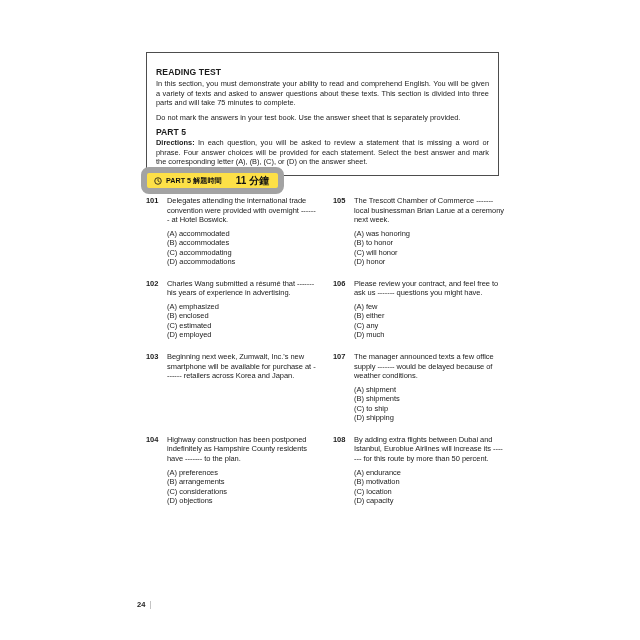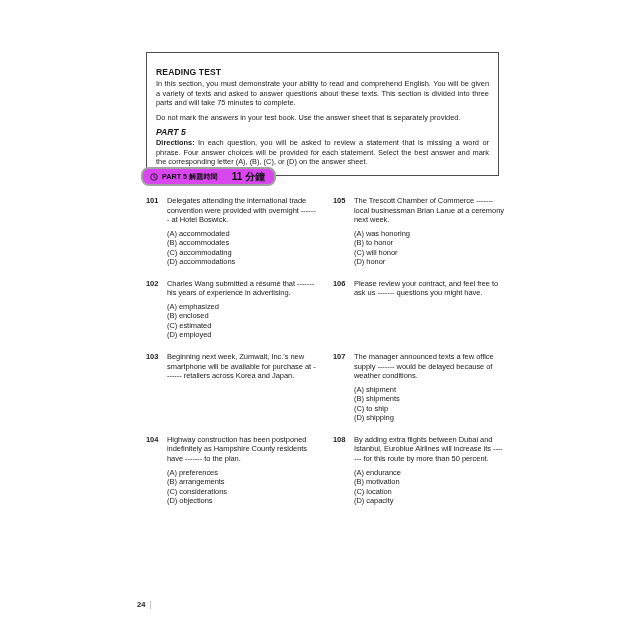--- a/index.html
+++ b/index.html
@@ -13,28 +13,28 @@
 
   
   .instruction-box{
     position:absolute;left:146px;top:52px;width:353px;
     box-sizing:border-box;border:1px solid #4d4d4d;
     padding:14px 9px 8px 9px;background:#fff;
   }
   .box-title{font-size:8.6px;font-weight:bold;letter-spacing:.1px;margin:0 0 2px 0;}
   .box-p{font-size:7.4px;line-height:9.5px;text-align:justify;margin:0 0 0 0;color:#222;}
   .box-p + .box-p{margin-top:5px;}
-  .part-title{font-size:8.6px;font-weight:bold;margin:5px 0 1px 0;font-style:italic;}
+  .part-title{font-size:8.6px;font-weight:bold;margin:5px 0 1px 0;}
   .directions strong{font-weight:bold;}
 
   
   .timer-badge{
     position:absolute;left:141px;top:167px;
     display:inline-flex;align-items:center;
-    border:2px solid #a3a3a3;border-radius:8px;background:#d946ef;
+    border:6px solid #a3a3a3;border-radius:8px;background:#fde047;
     padding:2px 9px 2px 7px;height:11px;
   }
   .timer-badge .clock{width:8px;height:8px;margin-right:4px;flex:0 0 auto;}
   .badge-label{font-size:7.2px;font-weight:bold;color:#111;white-space:nowrap;}
   .badge-time{font-size:10px;font-weight:bold;color:#111;margin-left:14px;white-space:nowrap;}
 
   
   .questions{
     position:absolute;left:146px;top:196px;width:358px;
     display:grid;grid-template-columns:1fr 1fr;column-gap:16px;row-gap:12px;
@@ -111,20 +111,26 @@
           <div class="option">(C) estimated</div>
           <div class="option">(D) employed</div>
         </div>
       </div>
     </div>
 
     <div class="question">
       <span class="qnum">106</span>
       <div class="qbody">
         <div class="stem">Please review your contract, and feel free to ask us ------- questions you might have.</div>
+        <div class="options">
+          <div class="option">(A) few</div>
+          <div class="option">(B) either</div>
+          <div class="option">(C) any</div>
+          <div class="option">(D) much</div>
+        </div>
       </div>
     </div>
 
     <div class="question">
       <span class="qnum">103</span>
       <div class="qbody">
         <div class="stem">Beginning next week, Zumwalt, Inc.'s new smartphone will be available for purchase at ------- retailers across Korea and Japan.</div>
       </div>
     </div>
 

